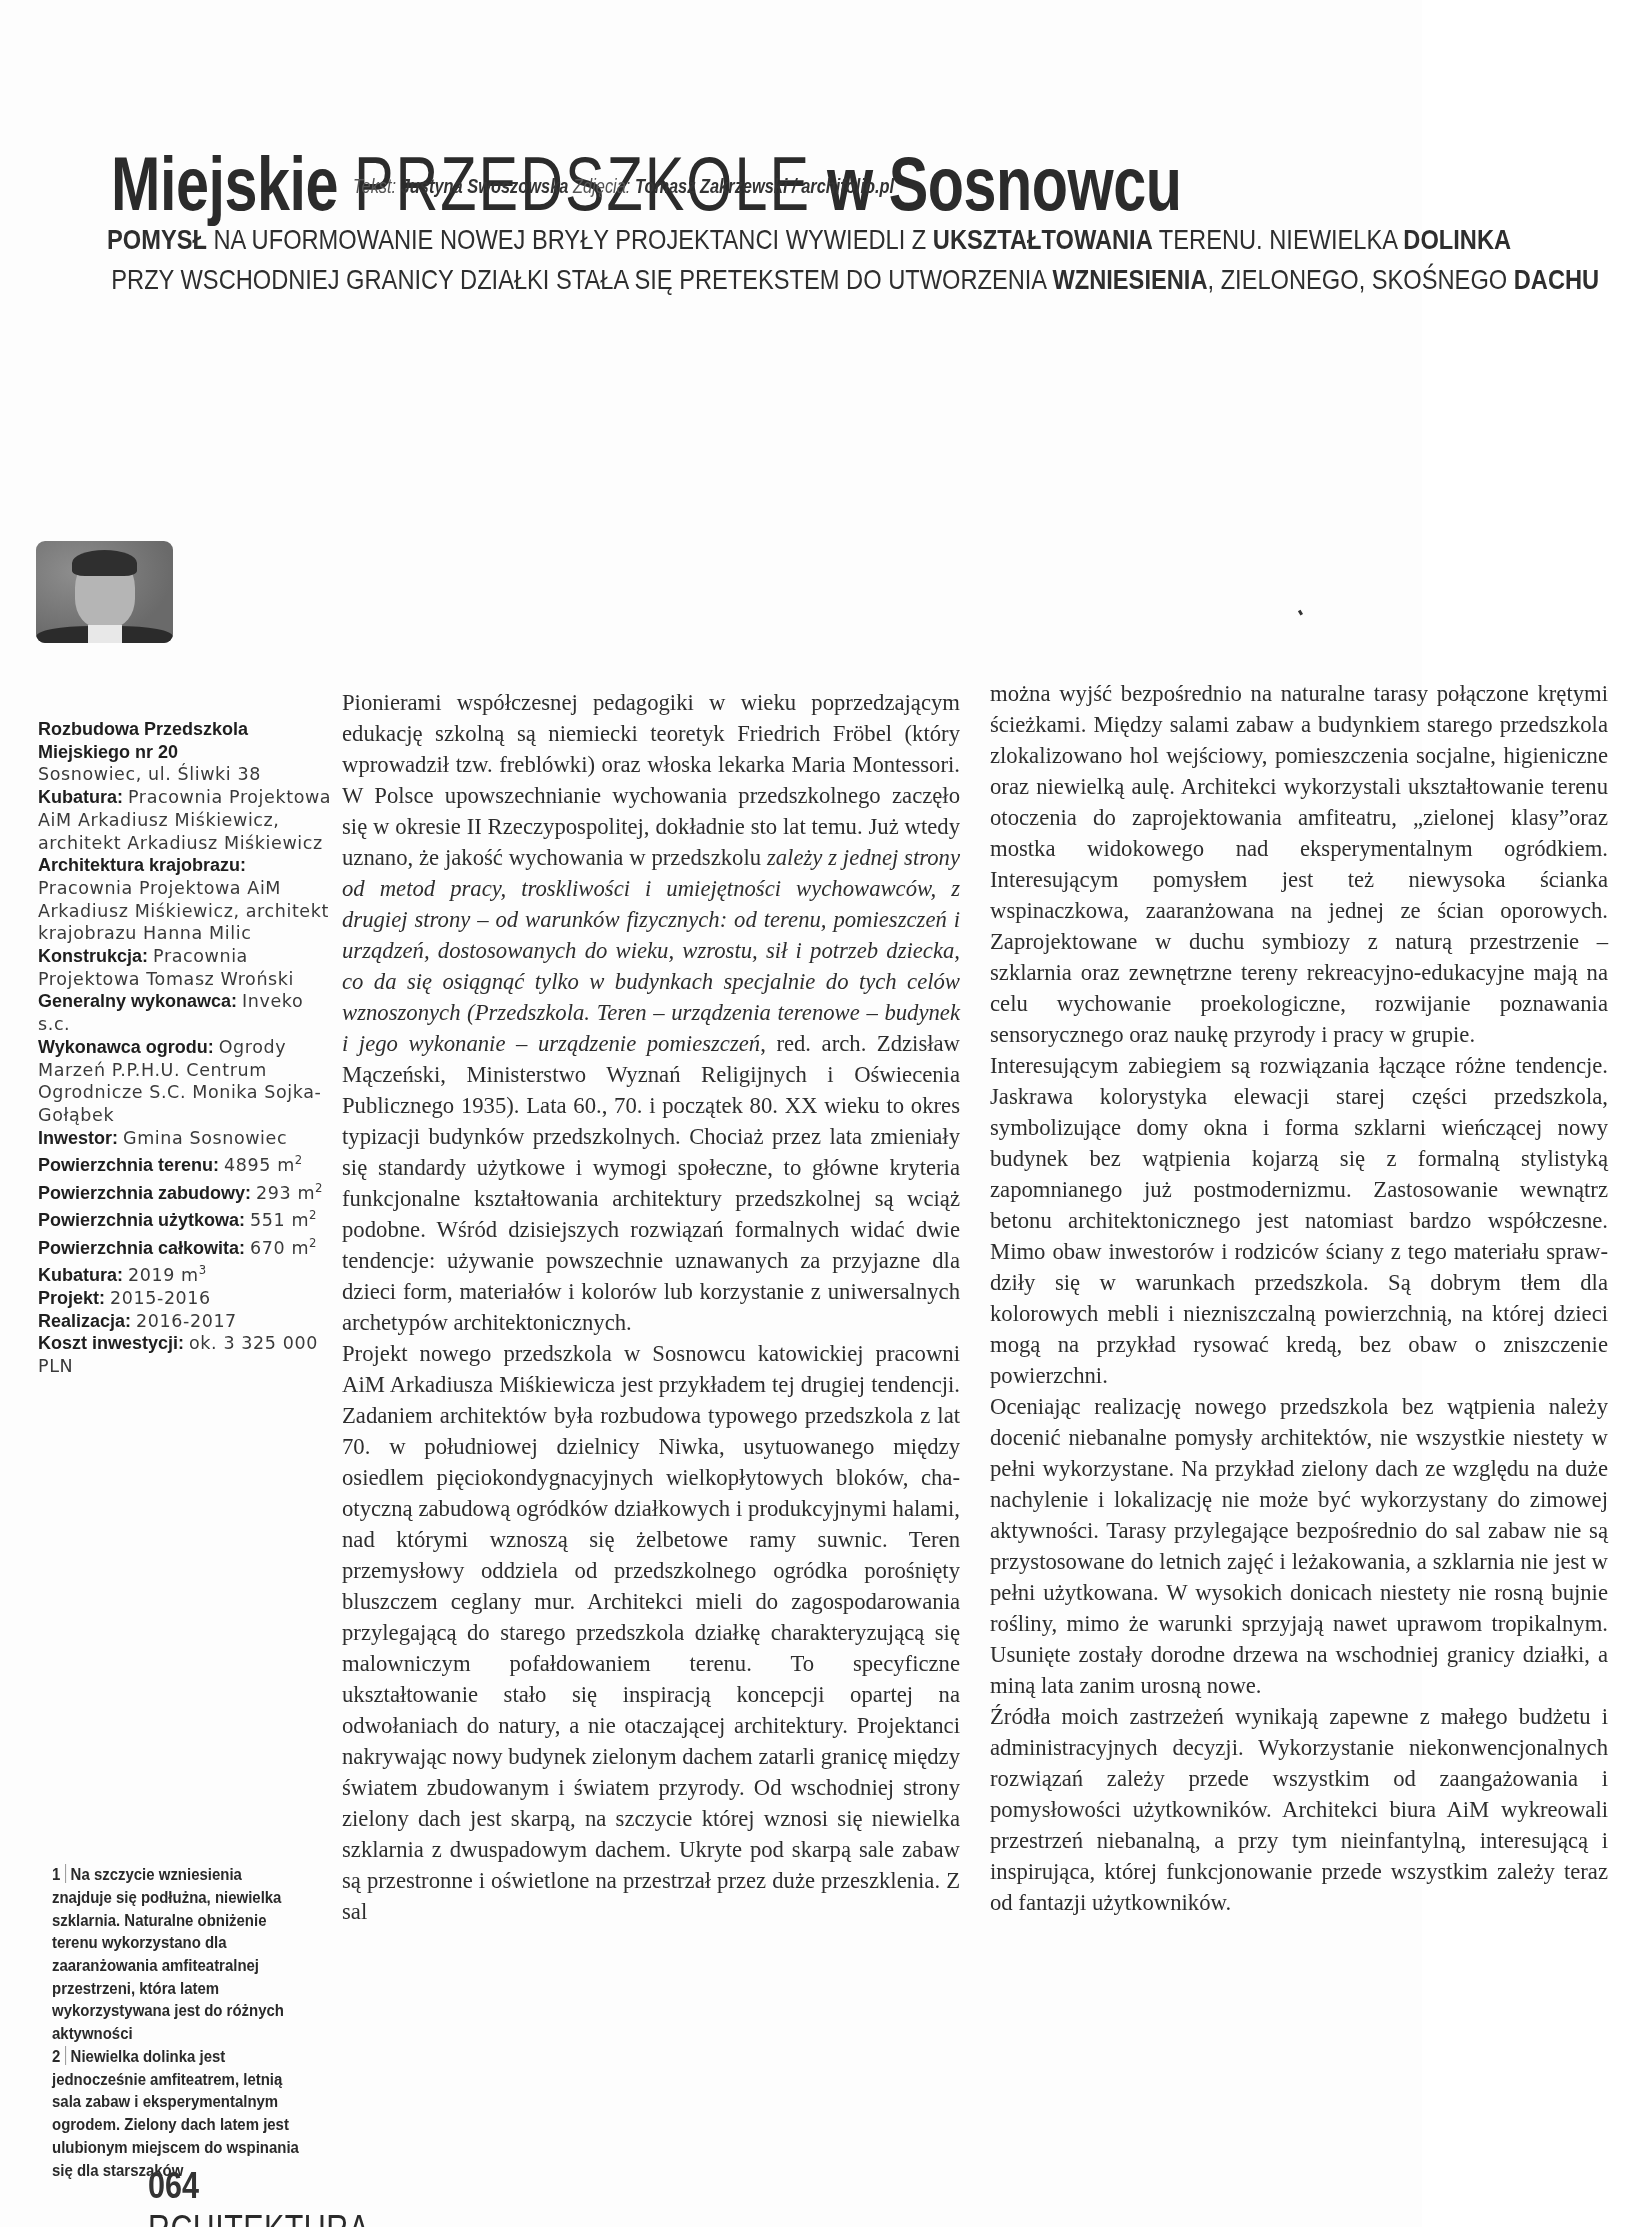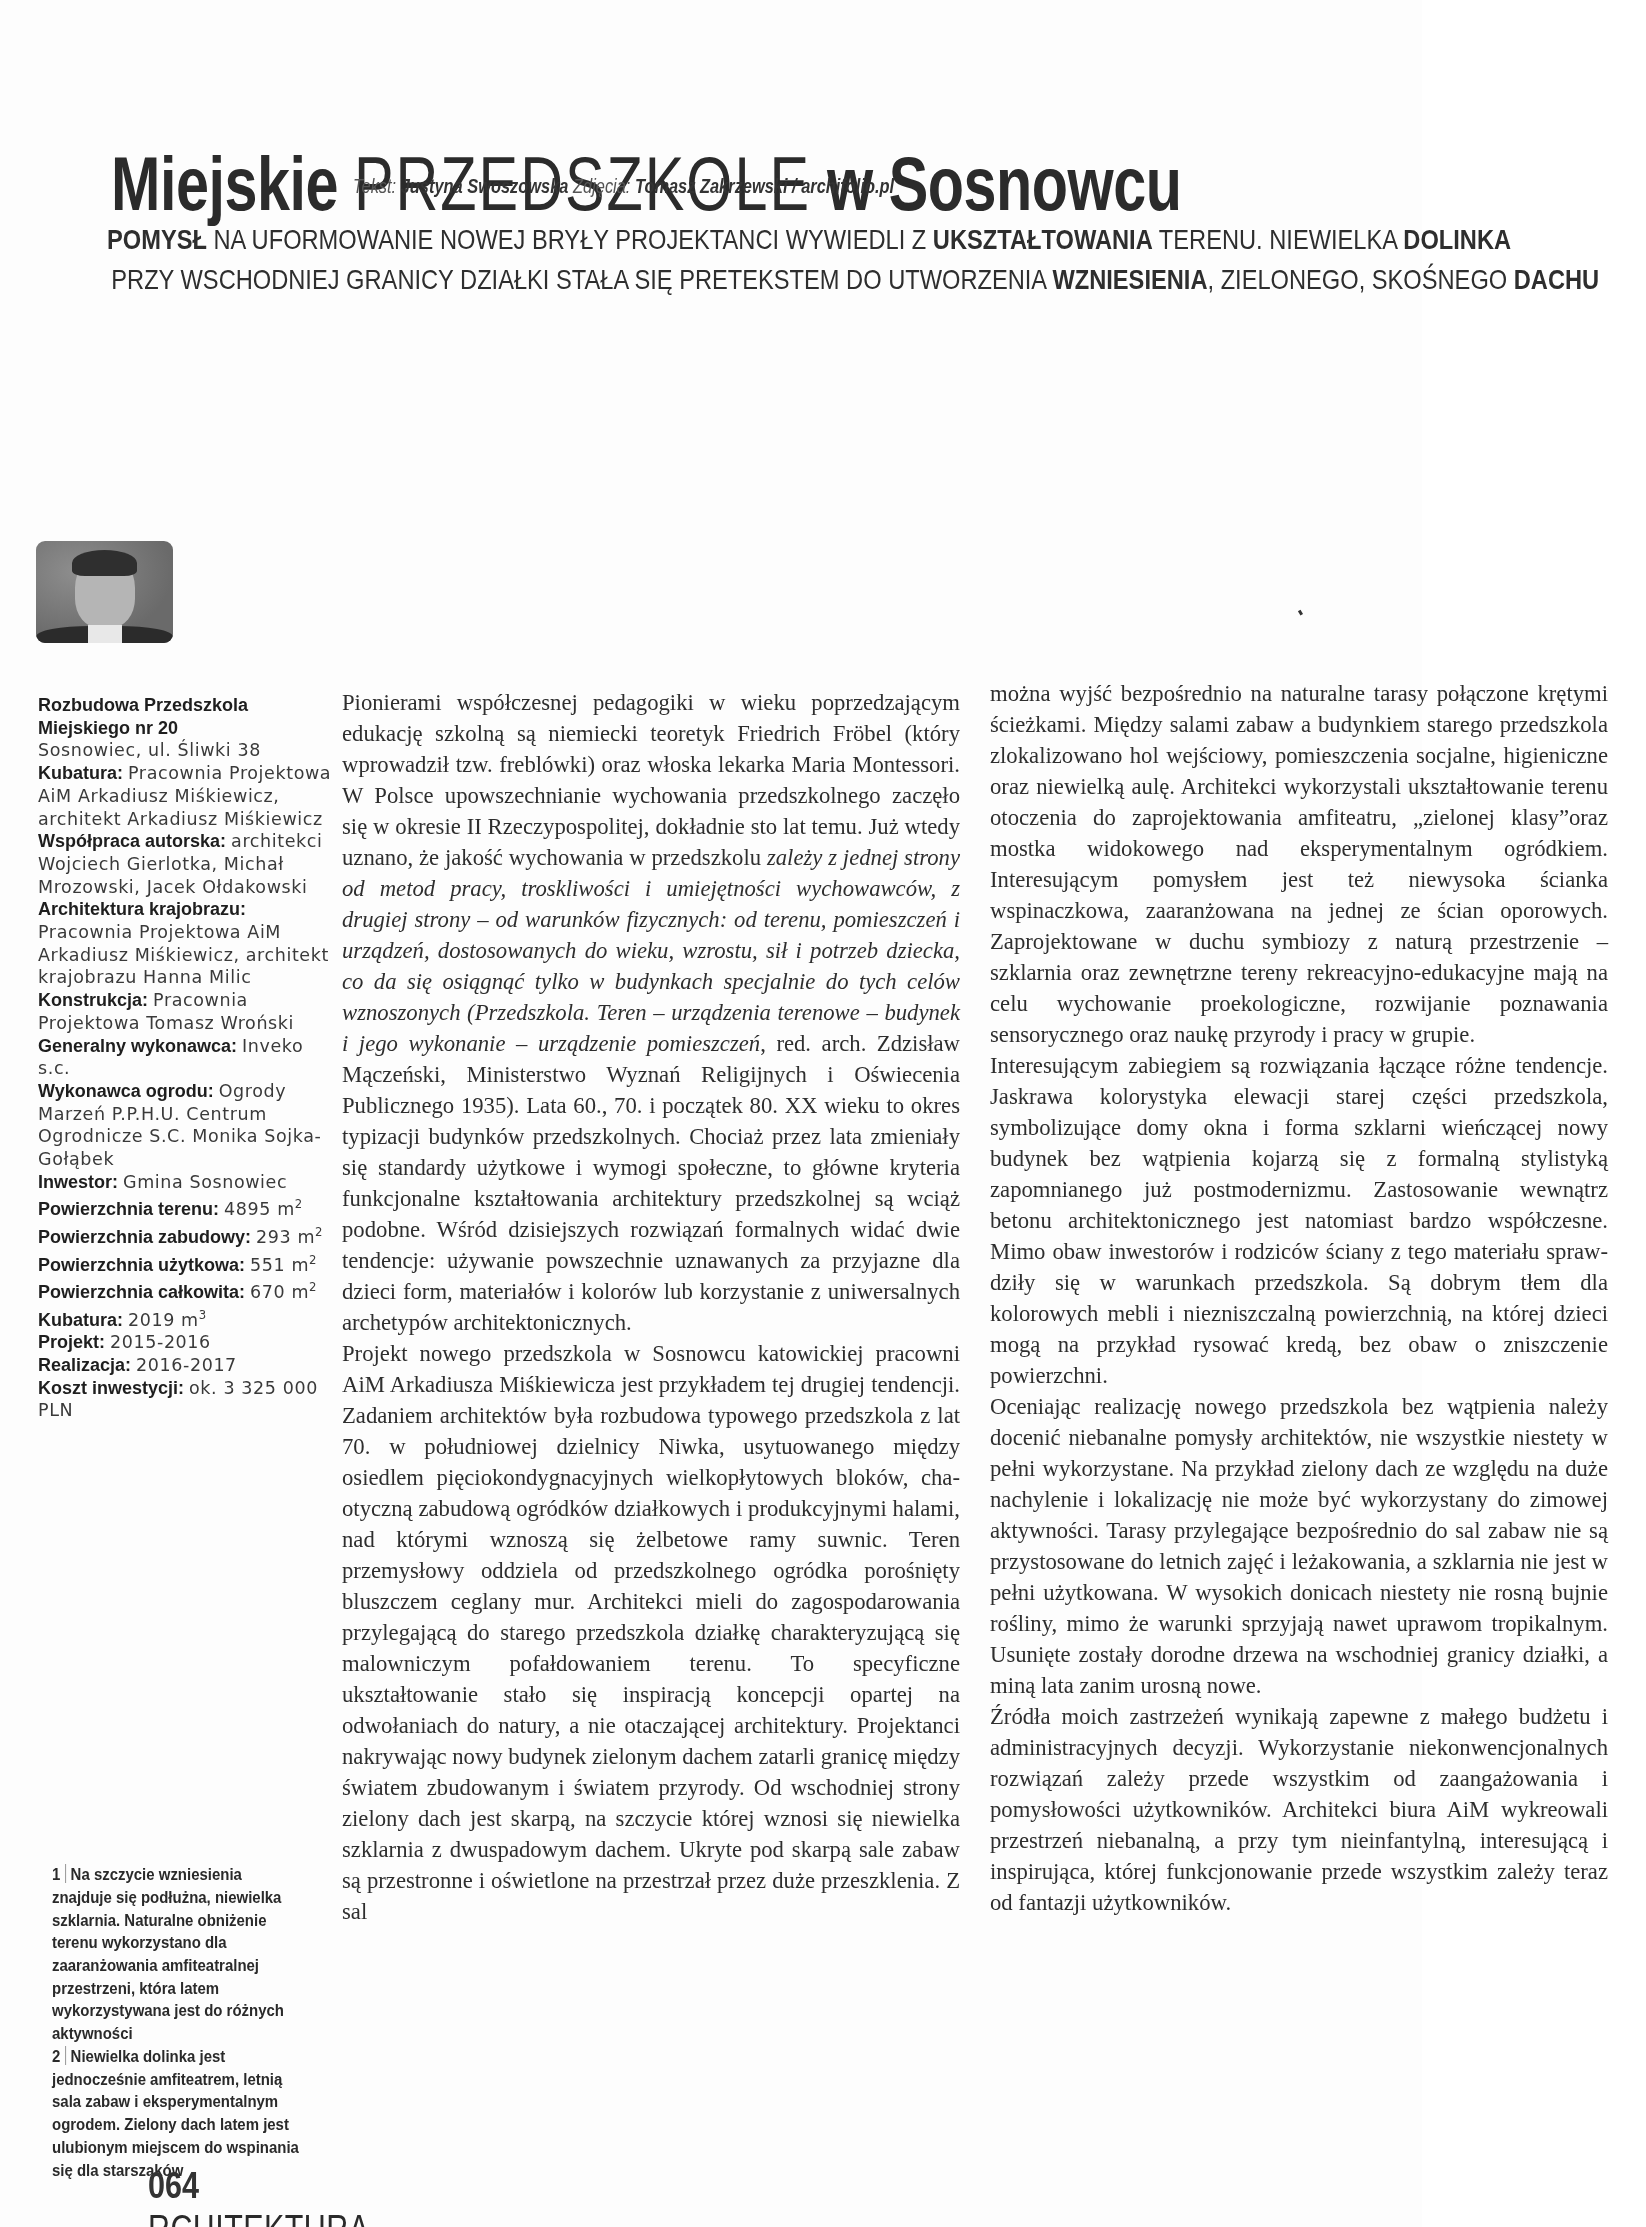--- a/index.html
+++ b/index.html
@@ -20,21 +20,21 @@
   .lead .lead-line.second { padding-left: 5.2px; }
   .lead strong { font-weight: 700; }
 
   
   .photo { position: absolute; left: 36px; top: 541px; width: 137px; height: 102px; border-radius: 9px; overflow: hidden; background: radial-gradient(ellipse at 30% 30%, #8e8e8e, #6a6a6a 70%); }
   .photo .face { position: absolute; left: 39px; top: 14.2px; width: 60px; height: 73px; background: #b5b5b5; border-radius: 45% 45% 40% 40%; }
   .photo .hair { position: absolute; left: 36px; top: 9px; width: 65px; height: 26px; background: #2f2f2f; border-radius: 50% 50% 20% 20%; }
   .photo .suit { position: absolute; left: 0px; top: 85px; width: 137px; height: 26px; background: #2b2b2b; border-radius: 40% 40% 0 0; }
   .photo .collar { position: absolute; left: 52px; top: 84px; width: 34px; height: 19.4px; background: #e8e8e8; }
 
-  .facts { position: absolute; left: 38px; top: 694px; width: 298px; font-family: "DejaVu Sans", sans-serif; font-size: 17.5px; line-height: 22.7px; color: #3a3a3a; }
+  .facts { position: absolute; left: 38px; top: 718px; width: 298px; font-family: "DejaVu Sans", sans-serif; font-size: 17.5px; line-height: 22.7px; color: #3a3a3a; }
   .facts .item { display: block; }
   .facts .k { font-weight: 700; color: #1e1e1e; font-family: "Liberation Sans", sans-serif; font-size: 18px; }
   .facts .v { font-weight: 400; letter-spacing: 0.6px; }
   .facts sup { font-size: 11.7px; }
   .facts .heading { font-weight: 700; font-family: "Liberation Sans", sans-serif; font-size: 18px; color: #1e1e1e; }
 
   .captions { position: absolute; left: 52px; top: 1864px; width: 285px; font-family: "Liberation Sans", sans-serif; font-size: 17px; line-height: 22.7px; color: #2a2a2a; font-weight: 700; transform: scaleX(0.88); transform-origin: left top; }
   .captions .cap { display: block; margin-bottom: 0; }
   .captions .num { font-weight: 700; margin-right: 3.9px; }
   .captions .bar { display: inline-block; width: 1.3px; height: 19.4px; background: #888; vertical-align: -3.2px; margin: 0 5.2px 0 1.3px; }
@@ -87,21 +87,20 @@
     <div class="suit"></div>
     <div class="collar"></div>
   </div>
 
   <div class="facts">
     <span class="item heading">Rozbudowa Przedszkola</span>
     <span class="item heading">Miejskiego nr 20</span>
     <span class="item v">Sosnowiec, ul. Śliwki 38</span>
     <div id="facts-list">
         <span class="item"><span class="k">Kubatura: </span><span class="v">Pracownia Projektowa AiM Arkadiusz Miśkiewicz, architekt Arkadiusz Miśkiewicz</span></span>
-        <span class="item"><span class="k">Współpraca autorska: </span><span class="v">architekci Wojciech Gierlotka, Michał Mrozowski, Jacek Ołdakowski</span></span>
         <span class="item"><span class="k">Architektura krajobrazu: </span><span class="v">Pracownia Projektowa AiM Arkadiusz Miśkiewicz, architekt krajobrazu Hanna Milic</span></span>
         <span class="item"><span class="k">Konstrukcja: </span><span class="v">Pracownia Projektowa Tomasz Wroński</span></span>
         <span class="item"><span class="k">Generalny wykonawca: </span><span class="v">Inveko s.c.</span></span>
         <span class="item"><span class="k">Wykonawca ogrodu: </span><span class="v">Ogrody Marzeń P.P.H.U. Centrum Ogrodnicze S.C. Monika Sojka-Gołąbek</span></span>
         <span class="item"><span class="k">Inwestor: </span><span class="v">Gmina Sosnowiec</span></span>
         <span class="item"><span class="k">Powierzchnia terenu: </span><span class="v">4895 m</span><sup>2</sup></span>
         <span class="item"><span class="k">Powierzchnia zabudowy: </span><span class="v">293 m</span><sup>2</sup></span>
         <span class="item"><span class="k">Powierzchnia użytkowa: </span><span class="v">551 m</span><sup>2</sup></span>
         <span class="item"><span class="k">Powierzchnia całkowita: </span><span class="v">670 m</span><sup>2</sup></span>
         <span class="item"><span class="k">Kubatura: </span><span class="v">2019 m</span><sup>3</sup></span>

